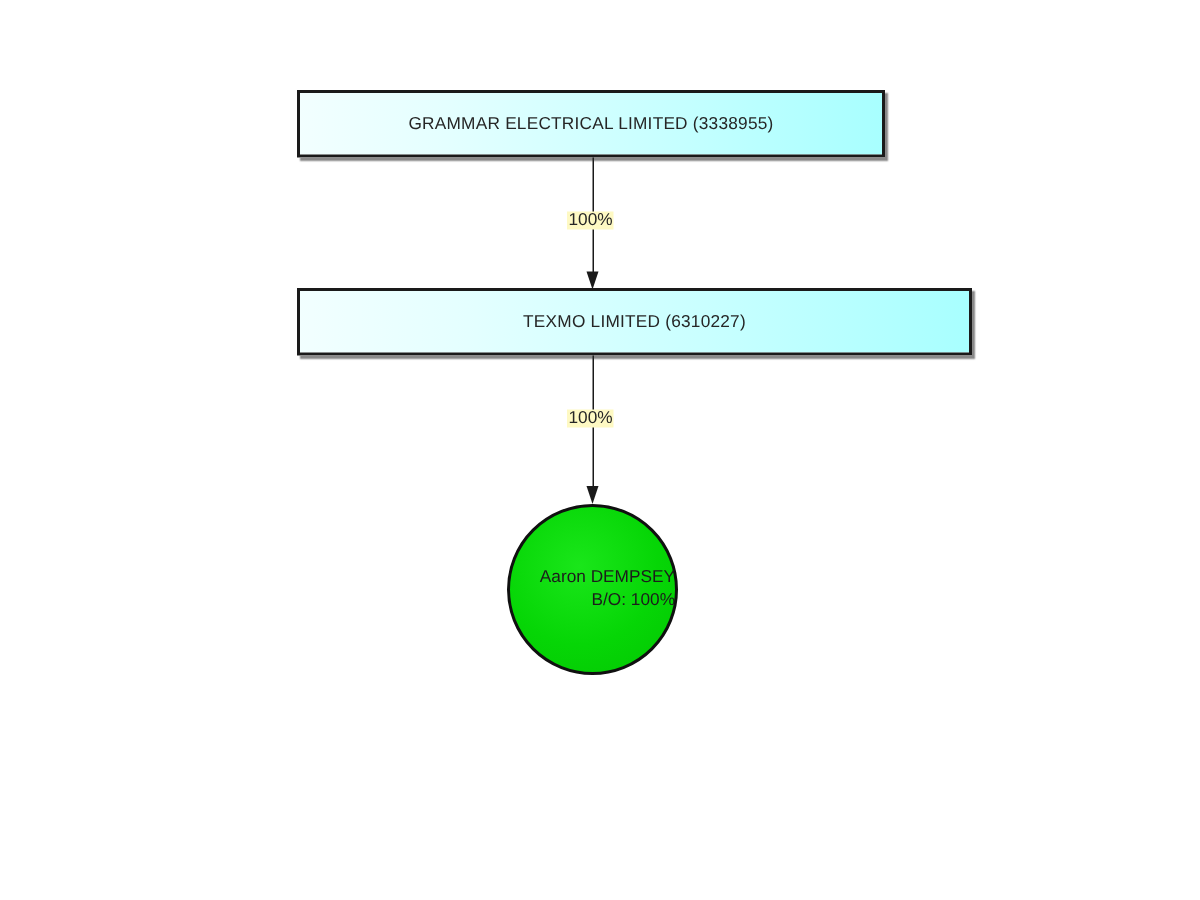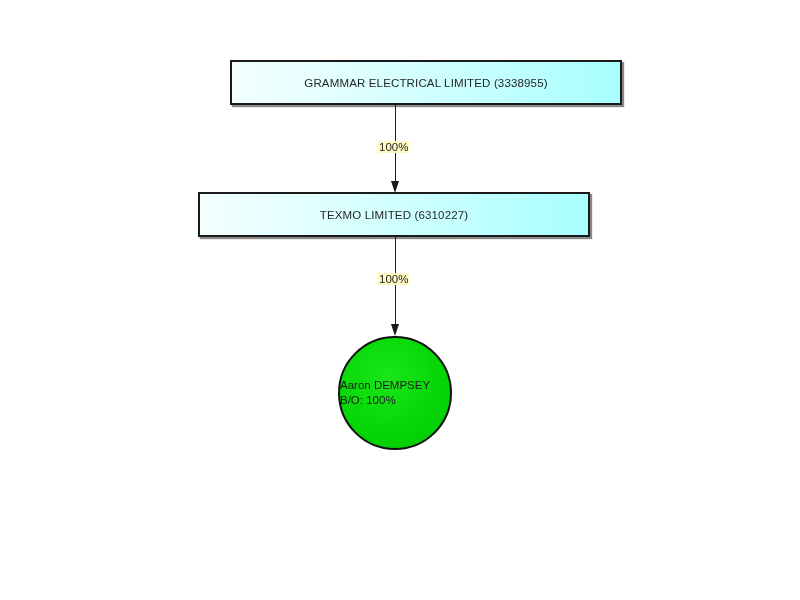--- a/index.html
+++ b/index.html
@@ -43,39 +43,38 @@
     letter-spacing: 0.15px;
     white-space: nowrap;
     text-align: center;
   }
 
   #node-grammar-electrical {
     left: 198px;
     top: 60px;
     width: 392px;
     height: 45px;
-    margin-left: 32px;
   }
   #node-texmo {
     left: 198px;
     top: 192px;
-    width: 392px;
+    width: 450px;
     height: 45px;
   }
 
   
   .person-node {
     position: absolute;
     box-sizing: border-box;
     border: 2px solid #101010;
     border-radius: 50%;
     background-image: radial-gradient(circle at 42% 36%, #1ae61a 0%, #06d606 55%, #03c603 100%);
     display: flex;
     flex-direction: column;
-    align-items: flex-start;
+    align-items: flex-end;
     justify-content: center;
     z-index: 3;
   }
   #node-aaron-dempsey {
     left: 338px;
     top: 336px;
     width: 114px;
     height: 114px;
   }
   .person-name,

